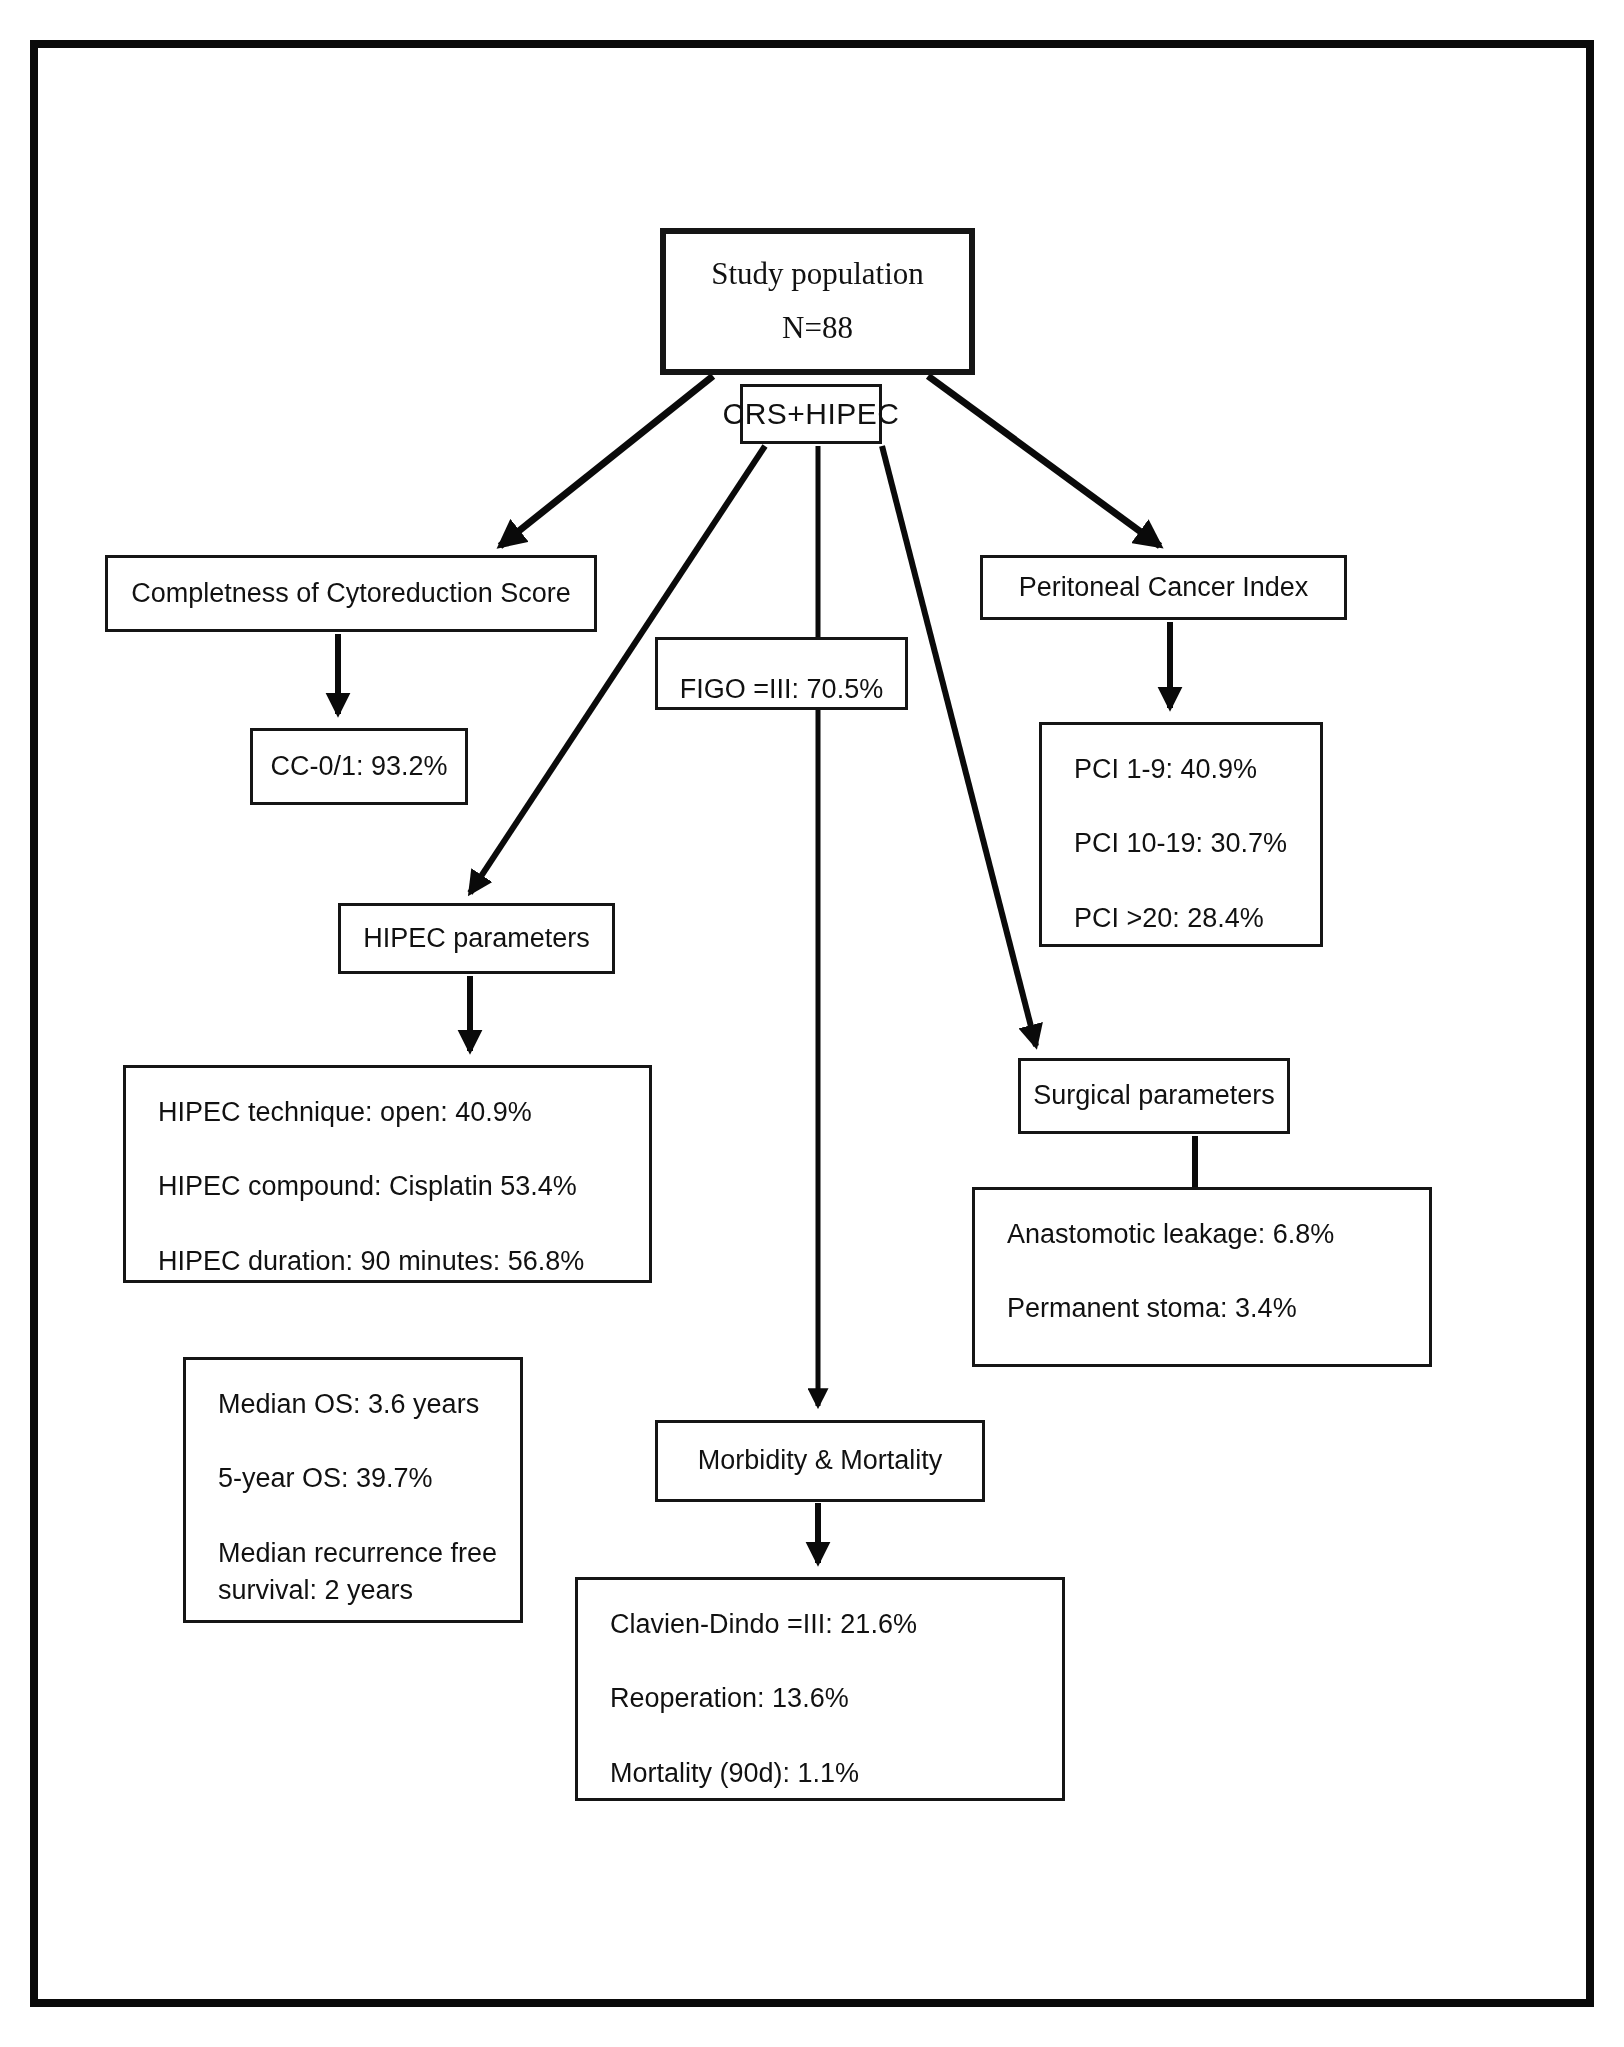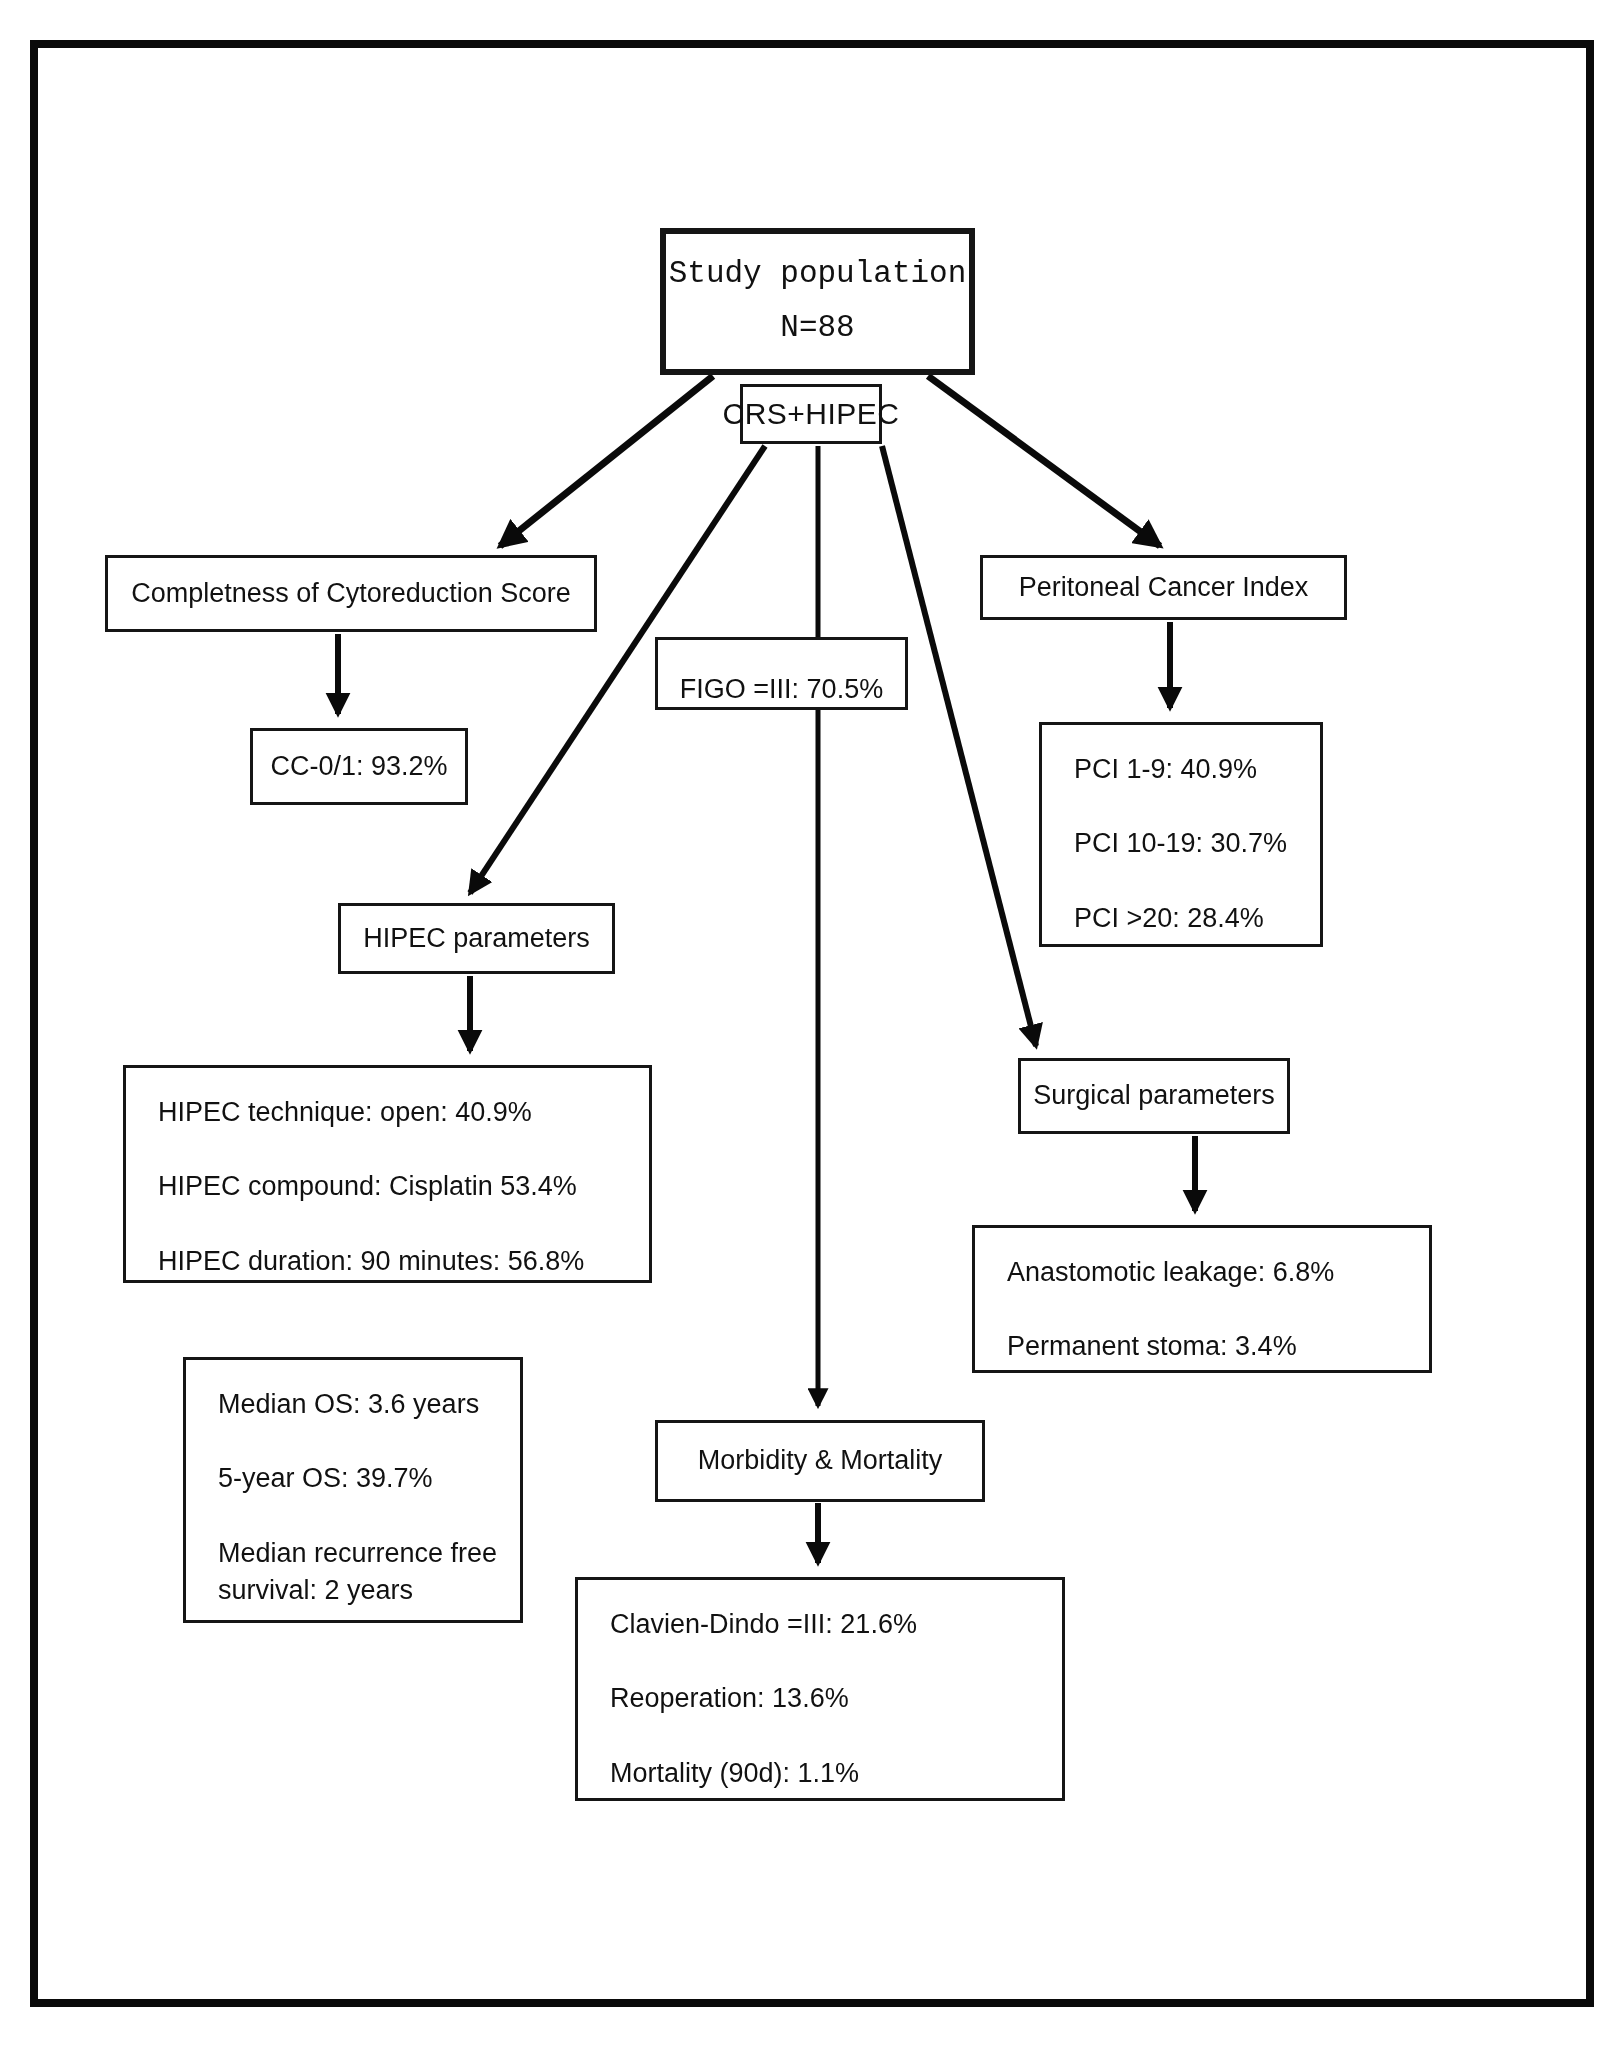--- a/index.html
+++ b/index.html
@@ -51,38 +51,38 @@
     padding: 26px 10px 0 32px;
   }
   .valuebox .vline {
     margin-bottom: 37px;
     line-height: 1.38;
   }
   .study {
     left: 660px; top: 228px; width: 315px; height: 147px;
     flex-direction: column;
     justify-content: space-evenly;
-    font-family: Liberation Mono, monospace;
+    font-family: Liberation Serif, serif;
     font-size: 31px;
     padding: 6px 0;
   }
   .crs {
     left: 740px; top: 384px; width: 142px; height: 60px;
     font-size: 30px;
     letter-spacing: 0.5px;
   }
   .ccs-title    { left: 105px;   top: 555px;  width: 492px; height: 77px; }
   .cc-result    { left: 230px;  top: 728px;  width: 218px; height: 77px; margin-left: 20px; }
   .figo         { left: 655px;  top: 637px;  width: 253px; height: 73px; align-items: flex-end; }
   .pci-title    { left: 980px;  top: 555px;  width: 367px; height: 65px; }
   .pci-values   { left: 1039px; top: 722px;  width: 284px; height: 225px; }
   .hipec-title  { left: 338px;  top: 903px;  width: 277px; height: 71px; text-align: right; }
   .hipec-values { left: 123px;  top: 1065px; width: 529px; height: 218px; }
   .surg-title   { left: 1018px; top: 1058px; width: 272px; height: 76px; }
-  .surg-values  { left: 972px;  top: 1225px; width: 460px; height: 148px; }
+  .surg-values  { left: 972px;  top: 1187px; width: 460px; height: 180px; }
   .survival     { left: 183px;  top: 1357px; width: 340px; height: 266px; }
   .mm-title     { left: 655px;  top: 1420px; width: 330px; height: 82px; align-items: center; }
   .mm-values    { left: 575px;  top: 1577px; width: 490px; height: 224px; }
 </style>
 </head>
 <body>
 
 <div class="stage">
 
   <div class="frame"></div>

